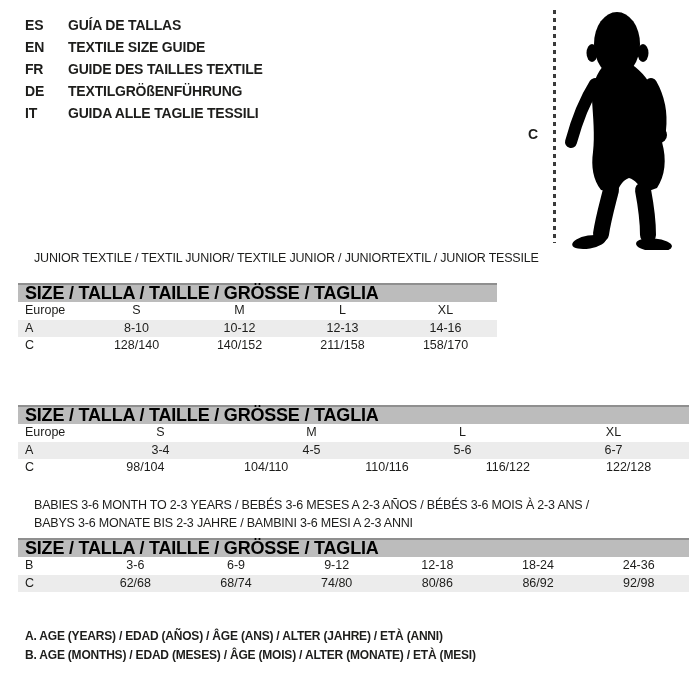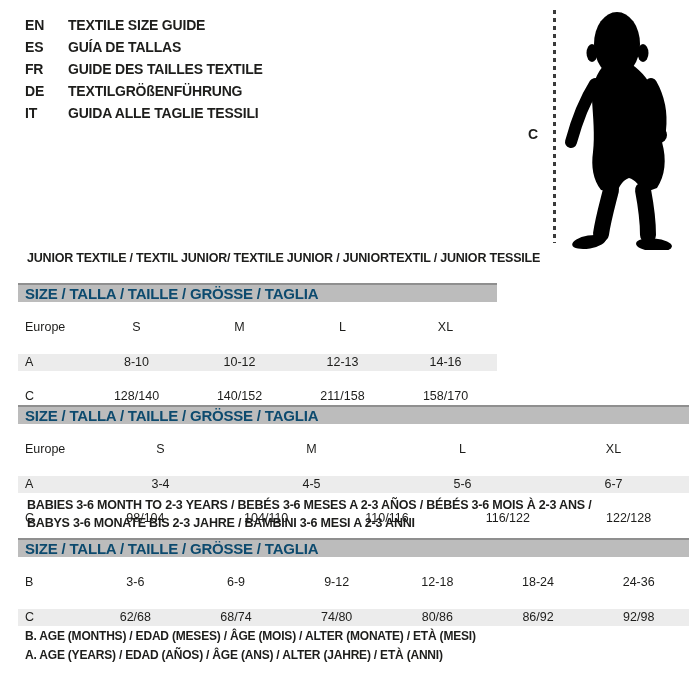--- a/index.html
+++ b/index.html
@@ -14,51 +14,51 @@
   .lang-code{width:43px;}
   
   .measure-line{
     position:absolute;left:553px;top:10px;width:3px;height:233px;
     background:repeating-linear-gradient(to bottom,#3a3a3a 0 4px,transparent 4px 8px);
   }
   .measure-label{position:absolute;left:528px;top:126px;font-size:14px;font-weight:bold;}
   .silhouette{position:absolute;left:558px;top:4px;width:142px;height:246px;}
   
   .section-title{
-    position:absolute;left:27px;font-size:12.5px;font-weight:bold;
+    position:absolute;left:34px;font-size:12.5px;font-weight:normal;
     letter-spacing:-0.2px;line-height:18px;white-space:pre-line;
   }
   .stable{position:absolute;left:18px;}
   .t-narrow{width:479px;}
   .t-wide{width:671px;}
   .table-header{
     height:17px;line-height:17px;background:#bcbcbc;border-top:2px solid #8f8f8f;
-    padding-left:7px;font-size:15px;font-weight:bold;color:#0c4a6e;letter-spacing:-0.2px;
+    padding-left:7px;font-size:18px;font-weight:bold;color:#000000;letter-spacing:-0.2px;
   }
-  .trow{display:flex;height:17.5px;line-height:17.5px;font-size:12.5px;margin-top:17px;}
+  .trow{display:flex;height:17.5px;line-height:17.5px;font-size:12.5px;}
   .trow.shaded{background:#ececec;}
   .cell-label{width:60px;padding-left:7px;}
   .cell{flex:1;text-align:center;}
   
   .footnotes{position:absolute;left:25px;top:627px;}
   .footnote{font-size:12px;font-weight:bold;line-height:18.5px;letter-spacing:-0.2px;}
 </style>
 </head>
 <body>
 
 <div class="page">
 
   <div class="langs">
     <div class="lang-row">
+      <span class="lang-code">ES</span>
+      <span>GUÍA DE TALLAS</span>
+    </div>
+    <div class="lang-row">
       <span class="lang-code">EN</span>
       <span>TEXTILE SIZE GUIDE</span>
-    </div>
-    <div class="lang-row">
-      <span class="lang-code">ES</span>
-      <span>GUÍA DE TALLAS</span>
     </div>
     <div class="lang-row">
       <span class="lang-code">FR</span>
       <span>GUIDE DES TAILLES TEXTILE</span>
     </div>
     <div class="lang-row">
       <span class="lang-code">DE</span>
       <span>TEXTILGRÖßENFÜHRUNG</span>
     </div>
     <div class="lang-row">
@@ -164,17 +164,17 @@
           <span class="cell">68/74</span>
           <span class="cell">74/80</span>
           <span class="cell">80/86</span>
           <span class="cell">86/92</span>
           <span class="cell">92/98</span>
         </div>
       </div>
   </div>
 
   <div class="footnotes">
+    <div class="footnote">A. AGE (YEARS) / EDAD (AÑOS) / ÂGE (ANS) / ALTER (JAHRE) / ETÀ (ANNI)</div>
     <div class="footnote">B. AGE (MONTHS) / EDAD (MESES) / ÂGE (MOIS) / ALTER (MONATE) / ETÀ (MESI)</div>
-    <div class="footnote">A. AGE (YEARS) / EDAD (AÑOS) / ÂGE (ANS) / ALTER (JAHRE) / ETÀ (ANNI)</div>
   </div>
 
 </div>
 
 </body></html>

